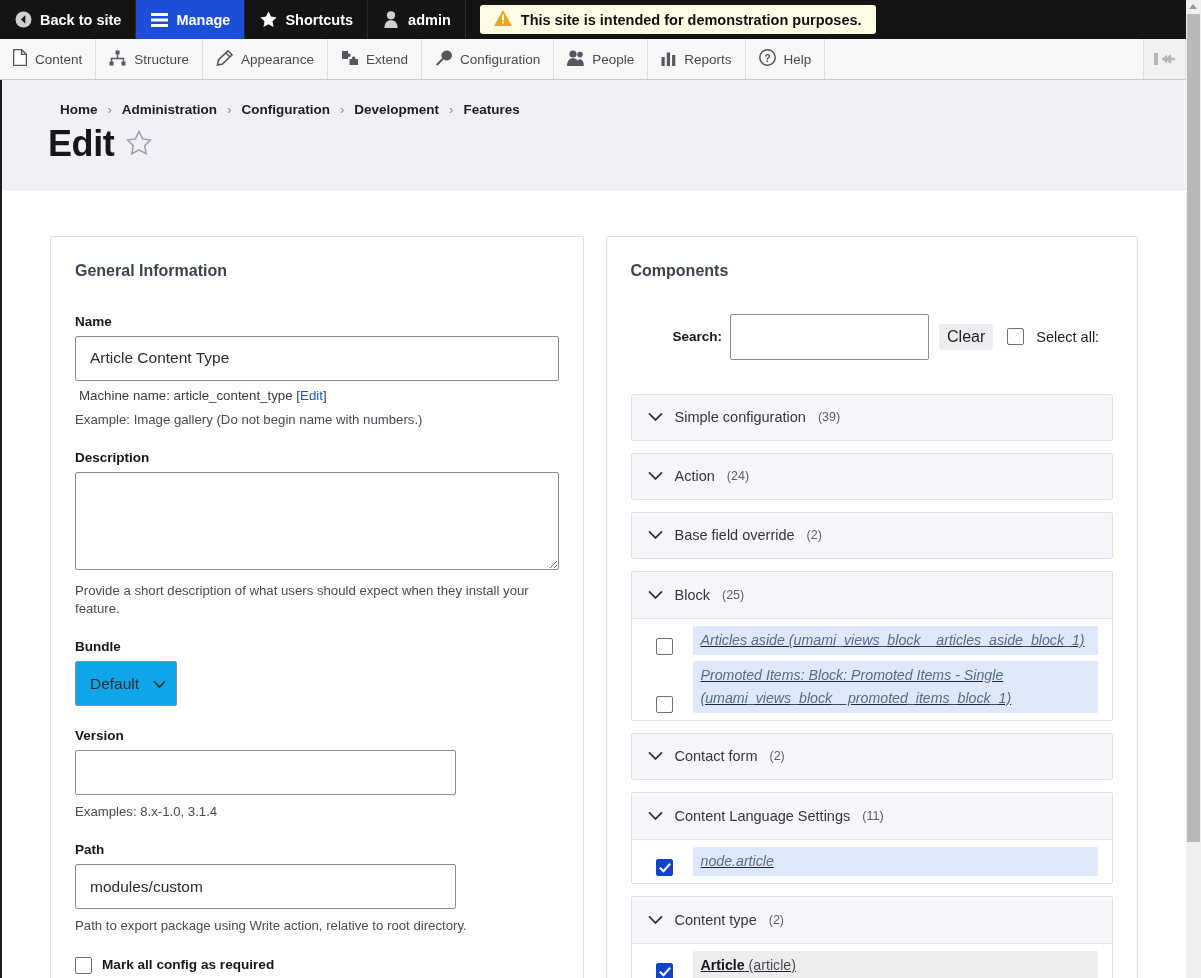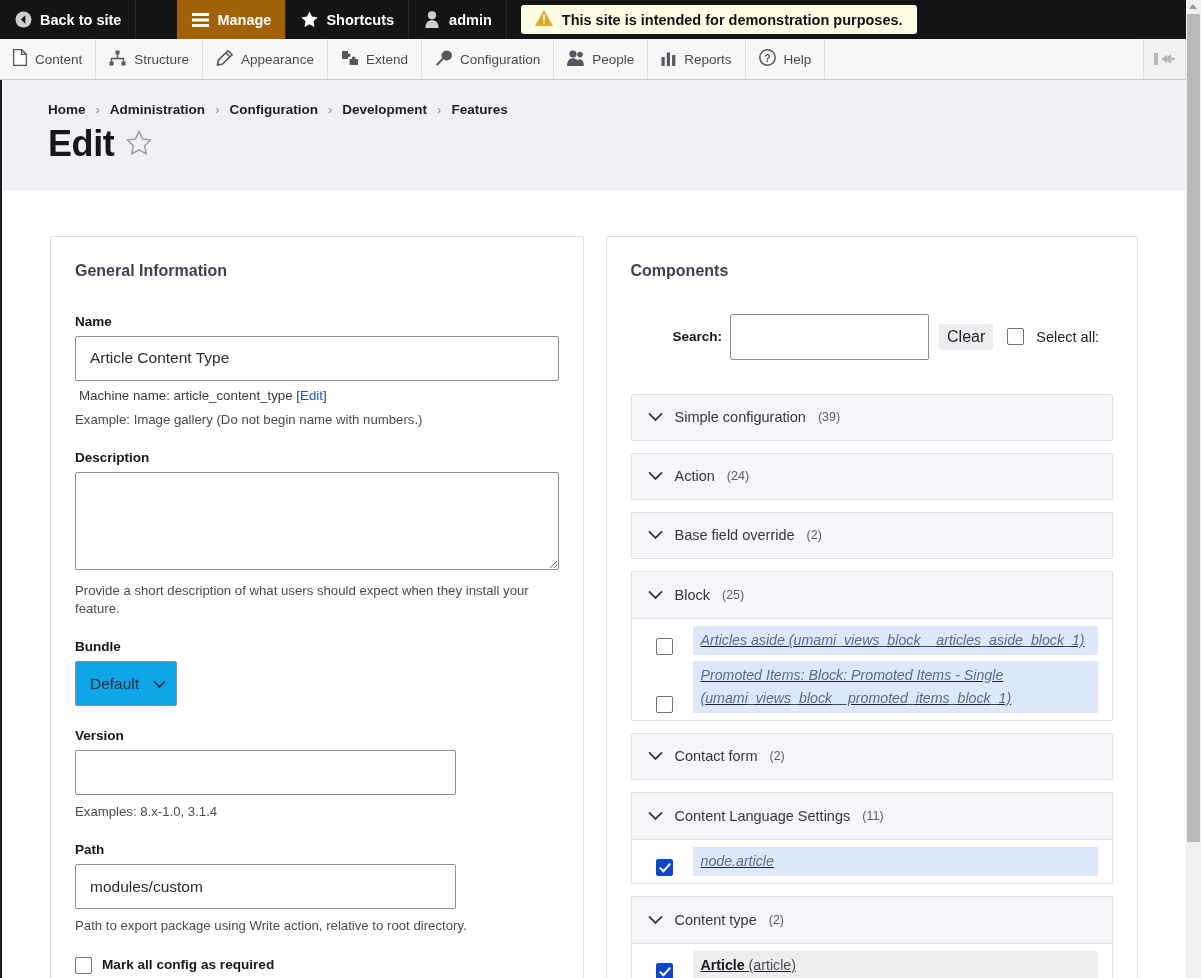--- a/index.html
+++ b/index.html
@@ -33,21 +33,21 @@
   .tb-item {
     display: flex; align-items: center; gap: 8px;
     padding: 0 14px;
     font-size: 14.5px;
     font-weight: 700;
     color: #ffffff;
     border-right: 1px solid #2b2b2b;
     white-space: nowrap;
     cursor: pointer;
   }
-  .tb-item.active { background: #a16207; margin-left: 41px; }
+  .tb-item.active { background: #1d4ed8; }
   .tb-item .glyph { display: inline-flex; align-items: center; justify-content: center; width: 18px; height: 18px; }
   .tb-warning {
     display: flex; align-items: center; gap: 9px;
     margin: 5px 0 5px 14px;
     padding: 0 14px;
     background: #fffce5;
     border-radius: 3px;
     color: #111;
     font-size: 14.5px;
     font-weight: 700;
@@ -85,21 +85,21 @@
   }
 
   
   .page-head {
     background: #f0f1f6;
     padding: 22px 0 26px 0;
     border-bottom: 1px solid #e6e7ee;
   }
   .breadcrumb {
     display: flex; gap: 10px;
-    padding-left: 48px;
+    padding-left: 60px;
     font-size: 13.5px;
     font-weight: 700;
     color: #1c1c23;
   }
   .breadcrumb a { color: #1c1c23; text-decoration: none; cursor: pointer; }
   .breadcrumb .sep { color: #8a8a95; font-weight: 400; font-size: 13px; }
   .page-title-row {
     display: flex; align-items: center; gap: 12px;
     padding-left: 48px;
     margin-top: 8px;

